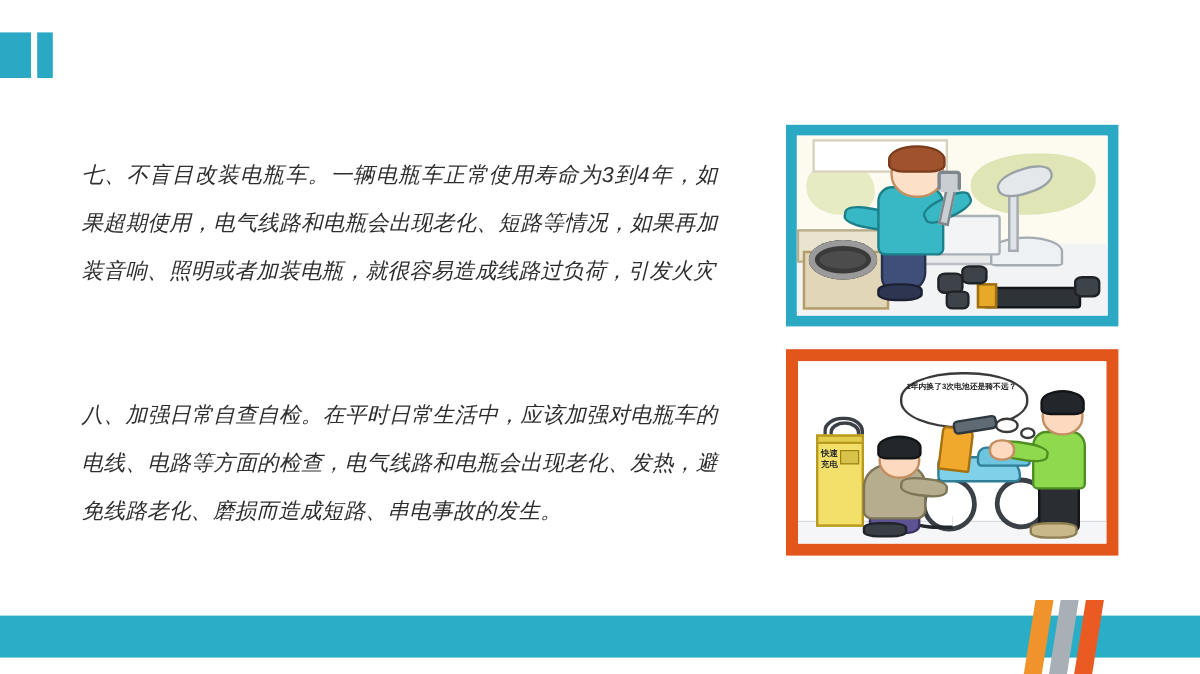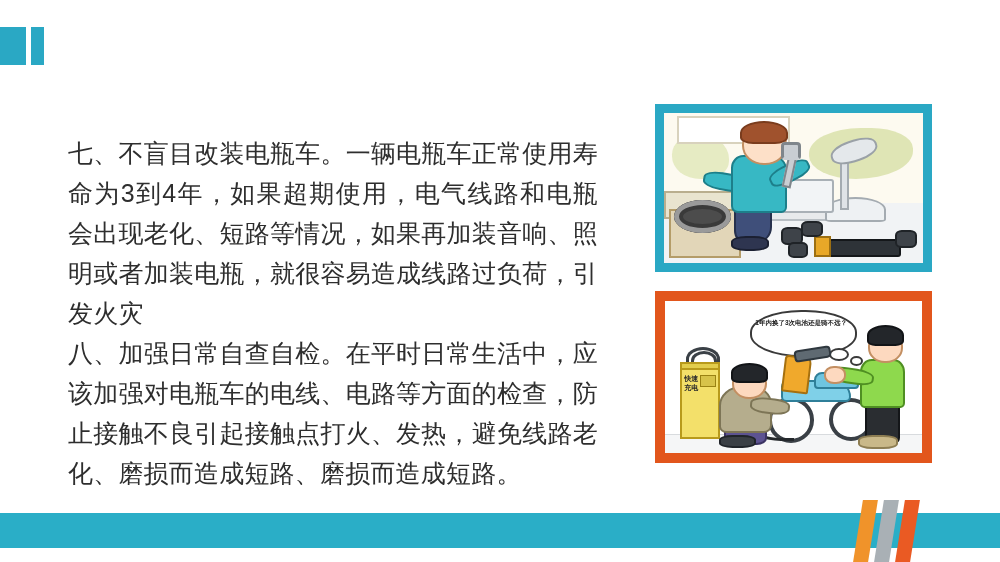--- a/index.html
+++ b/index.html
@@ -62,25 +62,26 @@
     white-space: nowrap;
   }
 
   
   .content-text {
     position: absolute;
     left: 68px;
     width: 530px;
   }
   .para {
-    font-size: 25px;
+    font-size: 18px;
     line-height: 40px;
     color: #2e2e2e;
     text-align: justify;
     letter-spacing: 0.2px;
+    font-style: italic;
   }
   .para-1 { position: absolute; top: 108px; left: 0; width: 530px; }
   .para-2 { position: absolute; top: 308px; left: 0; width: 530px; }
 
   
   .figure {
     position: absolute;
     box-sizing: border-box;
     overflow: hidden;
   }
@@ -287,21 +288,21 @@
   <div class="header">
     <div class="accent-group">
       <div class="accent-block-wide"></div>
       <div class="accent-gap"></div>
       <div class="accent-block-narrow"></div>
     </div>
   </div>
 
   <div class="content-text">
     <p class="para para-1">七、不盲目改装电瓶车。一辆电瓶车正常使用寿命为3到4年，如果超期使用，电气线路和电瓶会出现老化、短路等情况，如果再加装音响、照明或者加装电瓶，就很容易造成线路过负荷，引发火灾</p>
-    <p class="para para-2">八、加强日常自查自检。在平时日常生活中，应该加强对电瓶车的电线、电路等方面的检查，防止接触不良引起接触点打火、发热，避免线路老化、磨损而造成短路、磨损而造成短路。</p>
+    <p class="para para-2">八、加强日常自查自检。在平时日常生活中，应该加强对电瓶车的电线、电路等方面的检查，电气线路和电瓶会出现老化、发热，避免线路老化、磨损而造成短路、串电事故的发生。</p>
   </div>
 
   <div class="figure figure-top">
     <div class="figure-inner">
       <div class="sc1-bg"></div>
       <div class="sc1-wallpaper"></div>
       <div class="sc1-greenblob"></div>
       <div class="sc1-greenblob2"></div>
       <div class="sc1-floor"></div>
       <div class="sc1-panel"></div>

